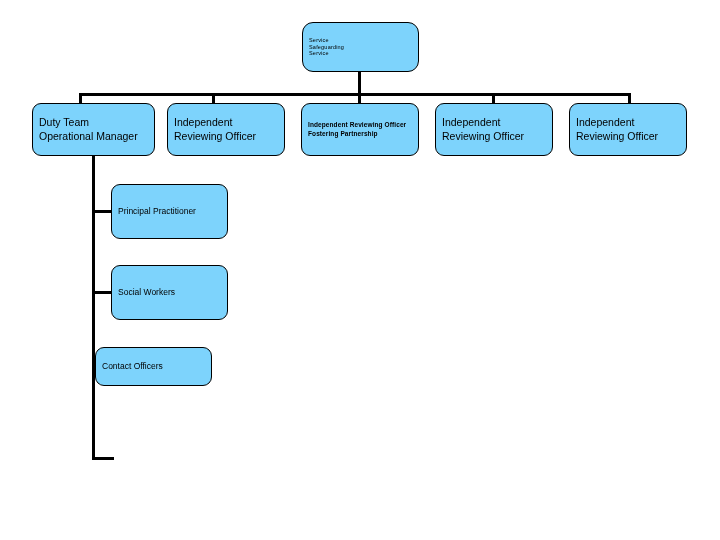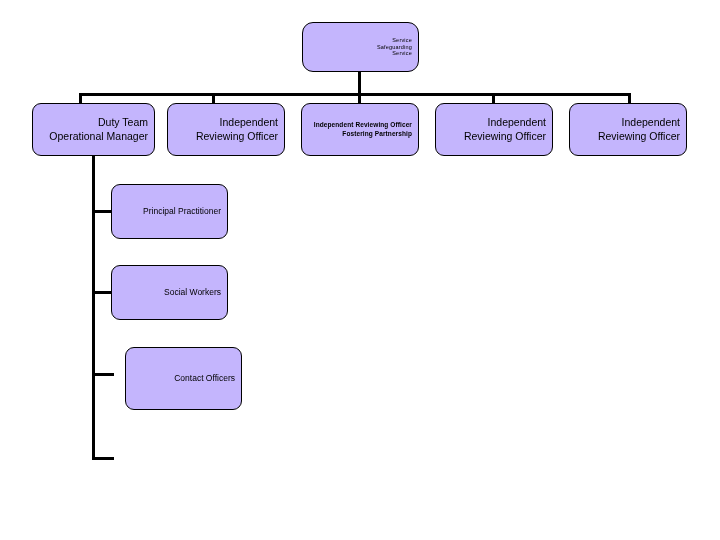--- a/index.html
+++ b/index.html
@@ -21,27 +21,27 @@
   
   .connector {
     position: absolute;
     background: #000000;
     z-index: 1;
   }
   
   .node {
     position: absolute;
     box-sizing: border-box;
-    background: #c4b5fd;
+    background: #7dd3fc;
     border: 1px solid #000000;
     border-radius: 9px;
     display: flex;
     align-items: center;
     justify-content: center;
-    text-align: right;
+    text-align: left;
     color: #000000;
     z-index: 2;
     padding: 8px 6px;
   }
   .node-label {
     display: block;
     width: 100%;
     line-height: 1.25;
     white-space: pre-line;
   }
@@ -117,18 +117,18 @@
   </div>
 
   <div class="node lvl3" style="left:111px; top:184px; width:117px; height:55px;">
     <span class="node-label">Principal Practitioner</span>
   </div>
 
   <div class="node lvl3" style="left:111px; top:265px; width:117px; height:55px;">
     <span class="node-label">Social Workers</span>
   </div>
 
-  <div class="node lvl3" style="left:125px; top:347px; width:117px; height:63px;">
+  <div class="node lvl3" style="left:95px; top:347px; width:117px; height:39px;">
     <span class="node-label">Contact Officers</span>
   </div>
 
 
 </div>
 
 </body></html>

